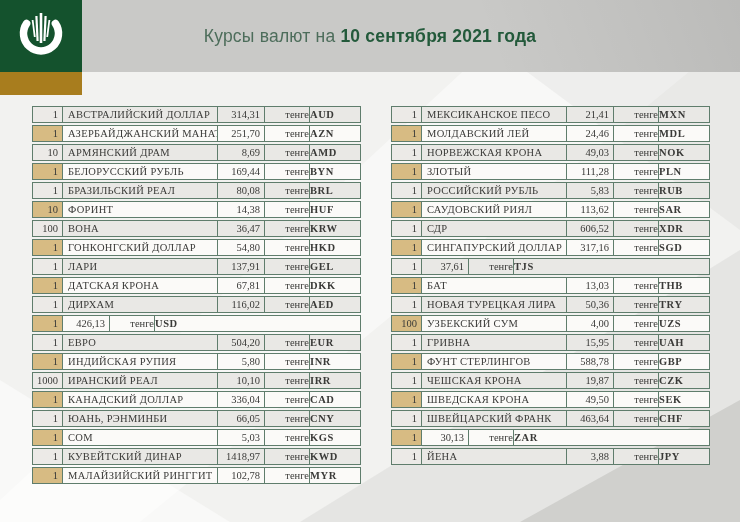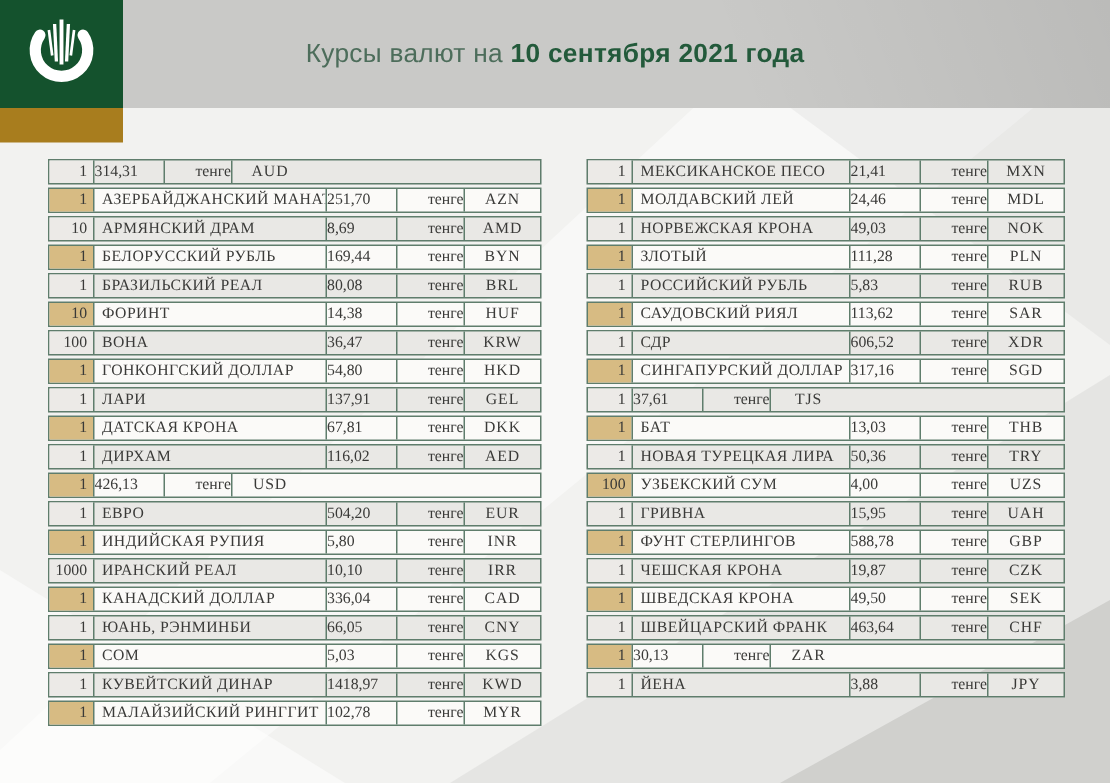--- a/index.html
+++ b/index.html
@@ -53,23 +53,23 @@
     box-sizing:border-box;
     font-size:10.5px; color:#3a3a38;
   }
   .cell {
     box-sizing:border-box; line-height:15px; white-space:nowrap; overflow:hidden;
     border-left:1px solid var(--border-green, #5f7d6c);
   }
   .cell:first-child { border-left:none; }
   .c-qty  { width:29px; text-align:right; padding-right:4px; flex:none; }
   .c-name { flex:1; padding-left:5px; letter-spacing:0.3px; }
-  .c-rate { width:47px; text-align:left; padding-right:4px; flex:none; }
+  .c-rate { width:47px; text-align:right; padding-right:4px; flex:none; }
   .c-unit { width:45px; padding-left:6px; flex:none;text-align:right; }
-  .c-code { width:51px; text-align:center; letter-spacing:0.6px; flex:none; }
+  .c-code { width:51px; letter-spacing:0.6px; flex:none;font-weight:bold; }
 
   .row-even { background: var(--row-gray, #e9e8e5); }
   .row-even .c-qty { background: var(--qty-gray, #eceae7); }
   .row-odd  { background: var(--row-white, #fbfaf8); }
   .row-odd  .c-qty { background: var(--qty-tan, #d7bb83); }
 </style>
 </head>
 <body>
 
 <div class="page">
@@ -97,20 +97,21 @@
       <line x1="14.6" y1="10" x2="16.8" y2="27" stroke="#ffffff" stroke-width="1.8"></line>
       <line x1="31.4" y1="10" x2="29.2" y2="27" stroke="#ffffff" stroke-width="1.8"></line>
     </svg>
   </div>
   <div class="logo-gold"></div>
 
   <main class="tables">
     <section class="rates-table" id="table-left">
         <div class="row row-even">
           <div class="cell c-qty">1</div>
+          <div class="cell c-name">АВСТРАЛИЙСКИЙ ДОЛЛАР</div>
           <div class="cell c-rate">314,31</div>
           <div class="cell c-unit">тенге</div>
           <div class="cell c-code">AUD</div>
         </div>
         <div class="row row-odd">
           <div class="cell c-qty">1</div>
           <div class="cell c-name">АЗЕРБАЙДЖАНСКИЙ МАНАТ</div>
           <div class="cell c-rate">251,70</div>
           <div class="cell c-unit">тенге</div>
           <div class="cell c-code">AZN</div>

